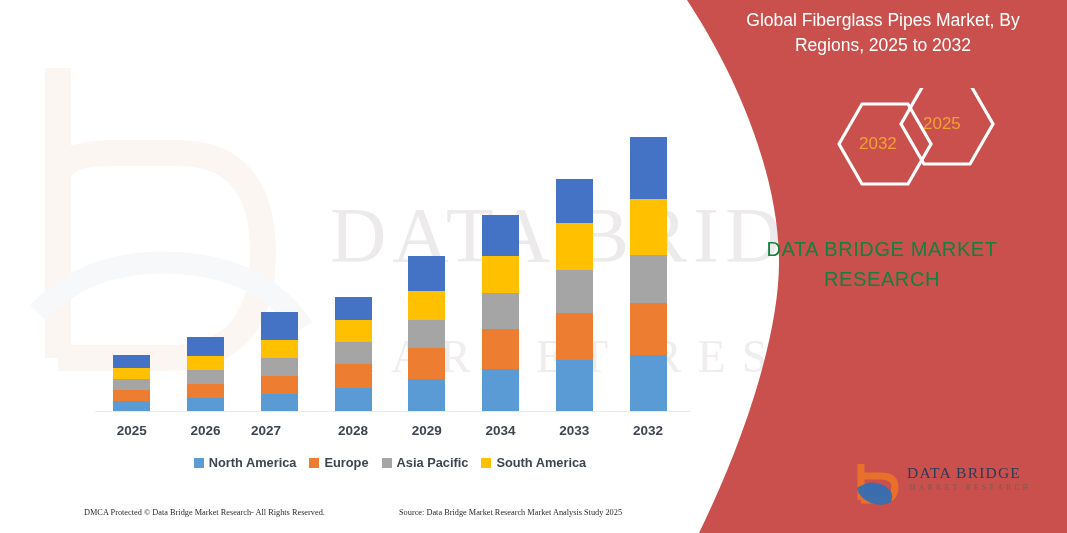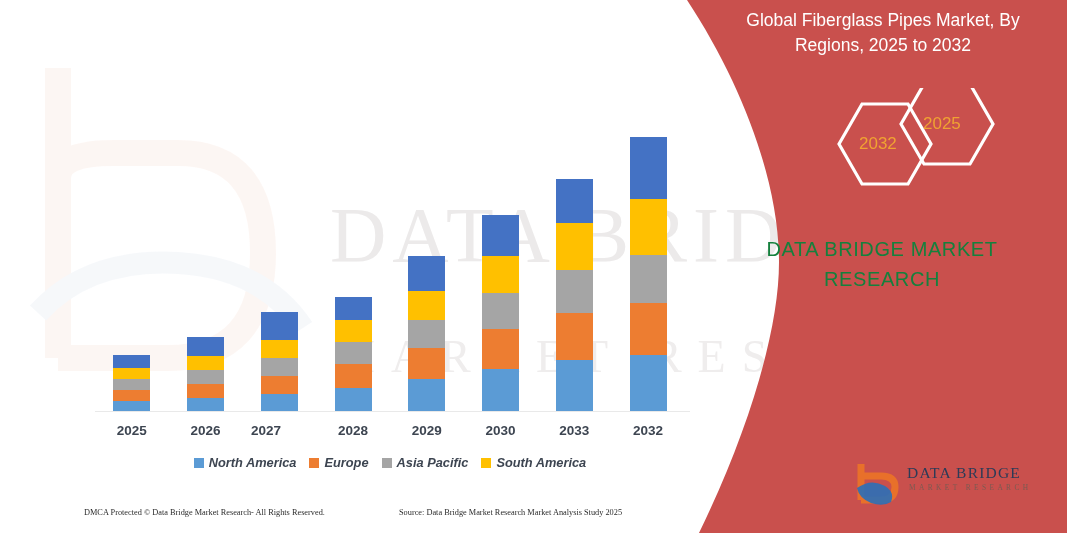--- a/index.html
+++ b/index.html
@@ -118,21 +118,20 @@
     justify-content: center;
     align-items: center;
     gap: 13px;
     flex-wrap: nowrap;
   }
   .legend-item {
     display: flex;
     align-items: center;
     gap: 5px;
     white-space: nowrap;
-    font-style: italic;
   }
   .legend-swatch {
     width: 10px;
     height: 10px;
     display: inline-block;
     flex: 0 0 auto;
   }
   .legend-label {
     font-size: 12.8px;
     font-weight: bold;
@@ -300,21 +299,21 @@
       </div>
     </div>
   <div class="baseline"></div>
 
   <div class="xlabels" id="xlabels">
       <span class="xlabel" style="left: 1.875px;">2025</span>
       <span class="xlabel" style="left: 75.625px;">2026</span>
       <span class="xlabel" style="left: 136px;">2027</span>
       <span class="xlabel" style="left: 223.125px;">2028</span>
       <span class="xlabel" style="left: 296.875px;">2029</span>
-      <span class="xlabel" style="left: 370.625px;">2030</span>
+      <span class="xlabel" style="left: 370.625px;">2034</span>
       <span class="xlabel" style="left: 444.375px;">2033</span>
       <span class="xlabel" style="left: 518.125px;">2032</span>
     </div>
 
   <div class="legend" id="legend">
       <div class="legend-item">
         <span class="legend-swatch" style="background: rgb(91, 155, 213);"></span>
         <span class="legend-label">North America</span>
       </div>
       <div class="legend-item">

